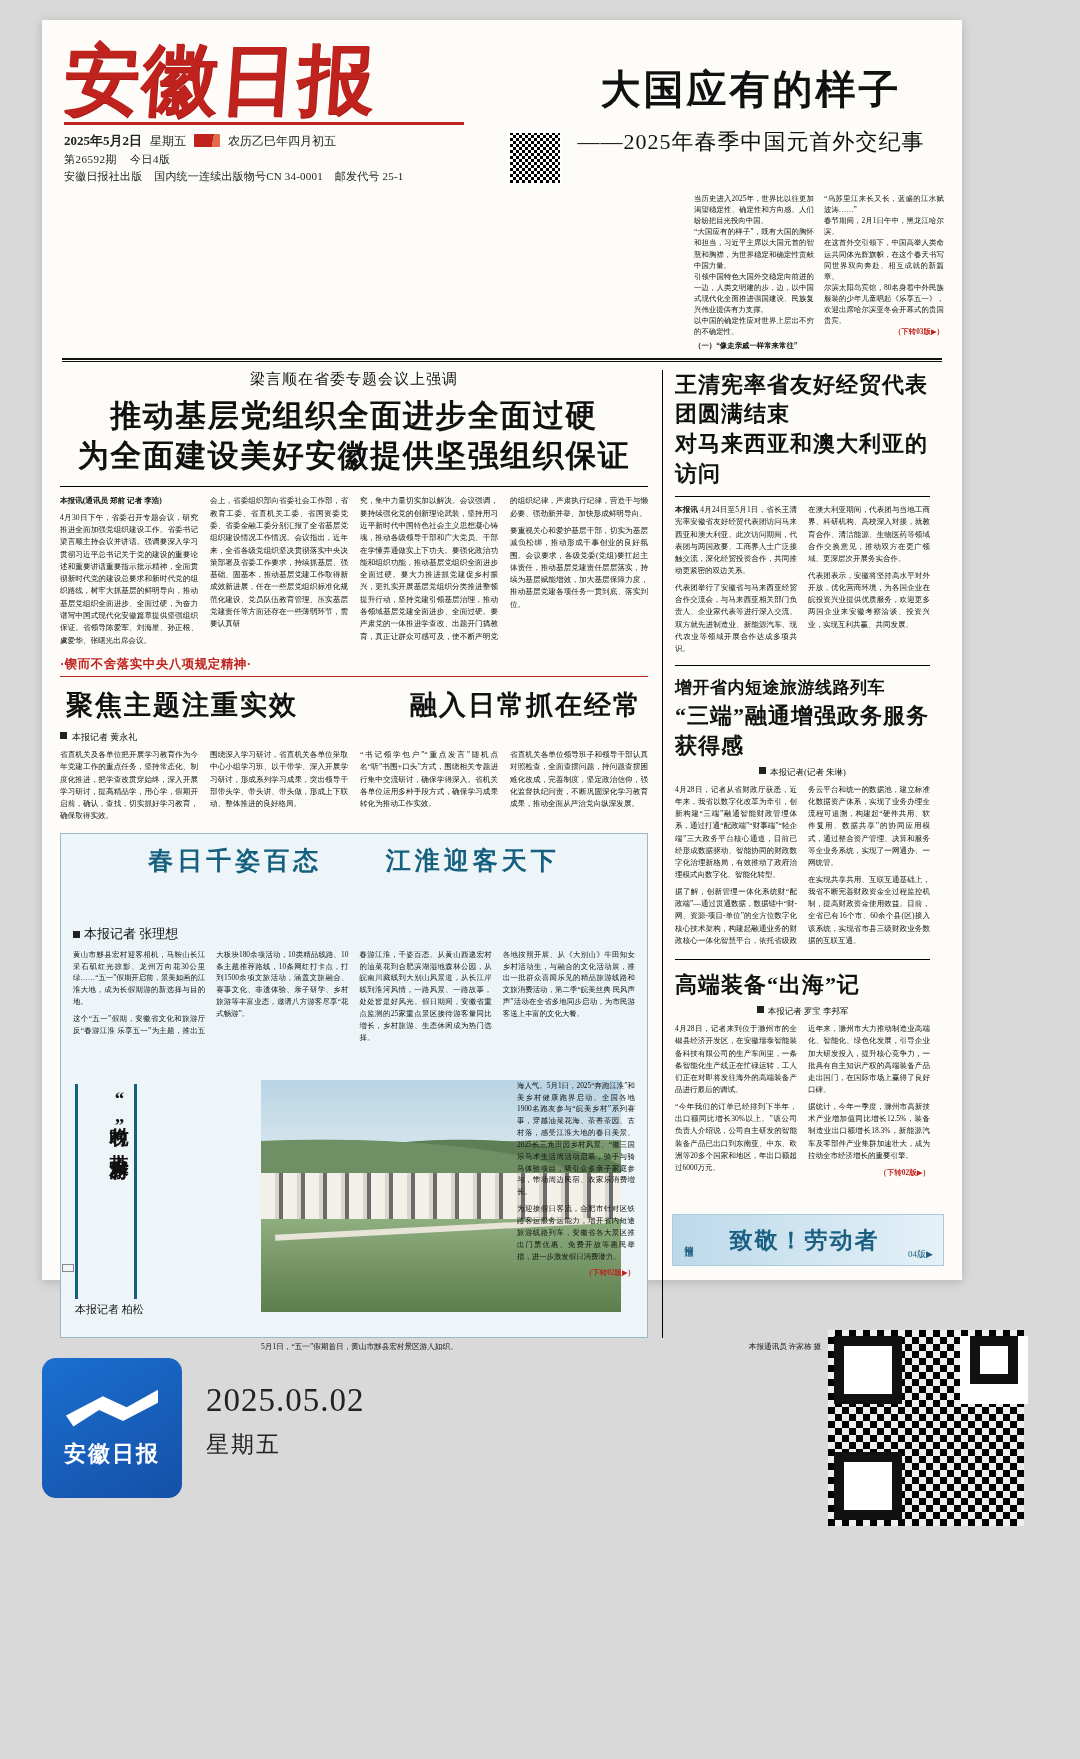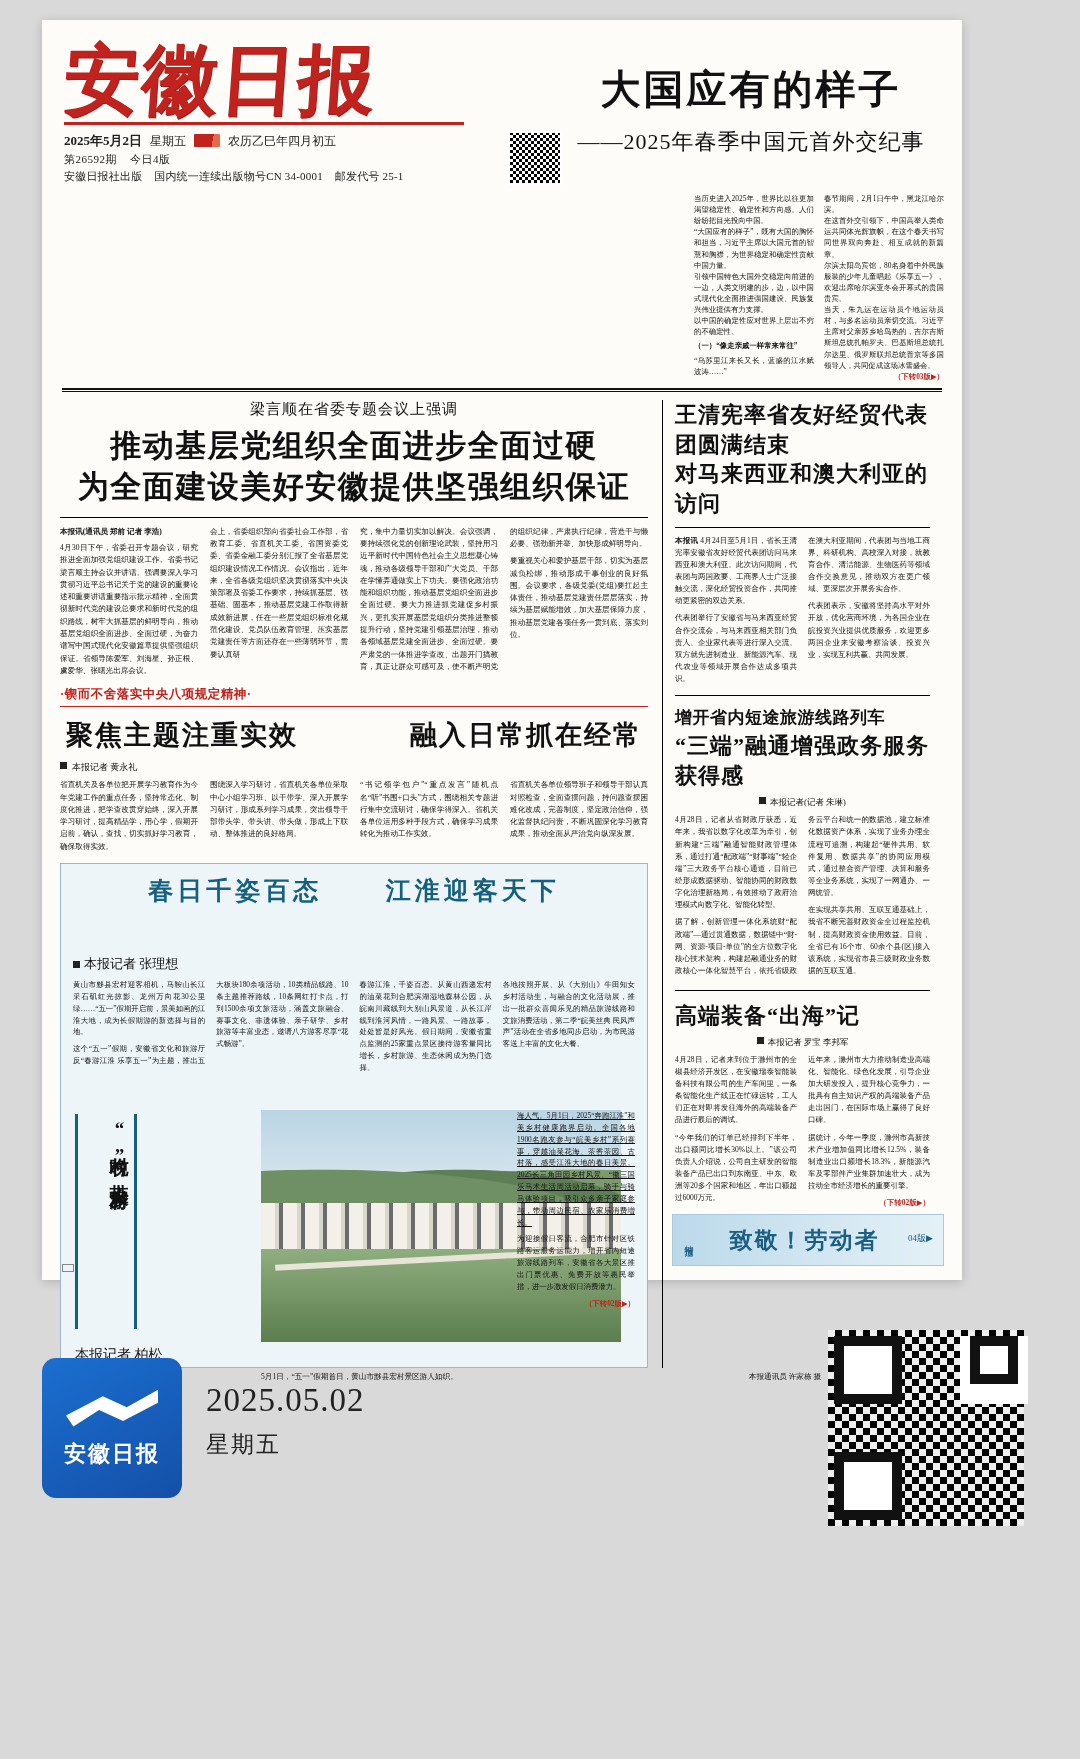--- a/index.html
+++ b/index.html
@@ -325,21 +325,21 @@
   }
   .banner .slogan {
     flex: 1;
     text-align: center;
     font-size: 23px;
     font-weight: bold;
     color: #1b5f82;
     letter-spacing: 2px;
     font-family: "DejaVu Serif", serif;
   }
-  .banner .pg { font-size: 9px; color:#1b5f82; align-self:flex-end; padding-bottom:20px;}
+  .banner .pg { font-size: 9px; color:#1b5f82; align-self:flex-end; padding-bottom:4px;}
 
   .corner-mark {
     position:absolute; left:20px; bottom:8px;
     width:12px;height:8px;border:1px solid #888;
   }
 
   
   .footer {
     position: absolute;
     left: 0; top: 1300px;
@@ -438,21 +438,20 @@
       <div class="rightcol-top">
         <div>当历史进入2025年，世界比以往更加渴望稳定性、确定性和方向感。人们纷纷把目光投向中国。</div>
         <div>“大国应有的样子”，既有大国的胸怀和担当，习近平主席以大国元首的智慧和胸襟，为世界稳定和确定性贡献中国力量。</div>
         <div>引领中国特色大国外交稳定向前进的一边，人类文明建的步，边，以中国式现代化全面推进强国建设、民族复兴伟业提供有力支撑。</div>
         <div>以中国的确定性应对世界上层出不穷的不确定性。</div>
         <div style="font-weight:bold;margin:3px 0;">（一）“像走亲戚一样常来常往”</div>
         <div>“乌苏里江来长又长，蓝盛的江水赋波涛……”</div>
         <div>春节期间，2月1日午中，黑龙江哈尔滨。</div>
         <div>在这首外交引领下，中国高举人类命运共同体光辉旗帜，在这个春天书写同世界双向奔赴、相互成就的新篇章。</div>
         <div>尔滨太阳岛宾馆，80名身着中外民族服装的少年儿童唱起《乐享五一》，欢迎出席哈尔滨亚冬会开幕式的贵国贵宾。</div>
-        <div>当天，朱九运在运动员个地运动员村，与多名运动员亲切交流。习近平主席对父亲苏乡哈鸟热的，吉尔吉斯斯坦总统扎帕罗夫、巴基斯坦总统扎尔达里、俄罗斯联邦总统普京等多国领导人，共同促成这场冰雪盛会。</div>
         <div style="text-align:right;" class="cont">（下转03版▶）</div>
       </div>
     </div>
 
     <div class="mast-rule"></div>
 
     <div class="body-grid">
 
       <div class="col-left">
 
@@ -512,26 +511,26 @@
             <div class="water"></div>
             <div class="bridge"></div>
           </div>
 
           <div class="photo-cap">
             <span>5月1日，“五一”假期首日，黄山市黟县宏村景区游人如织。</span>
             <span>本报通讯员 许家栋 摄</span>
           </div>
 
           <div class="feature-rightcol">
-            <p style="margin:0 0 5px 0;text-decoration:underline;">海人气。5月1日，2025“奔跑江淮”和美乡村健康跑界启动。全国各地1900名跑友参与“皖美乡村”系列赛事，穿越油菜花海、茶香茶园、古村落，感受江淮大地的春日美景。2025长三角田园乡村风景、“徽三国乐马术生活周活动启幕，骑手与骑马体验项目，吸引众多亲子家庭参与，带动周边民宿、农家乐消费增长。</p>
+            <p style="margin:0 0 5px 0;">海人气。5月1日，2025“奔跑江淮”和美乡村健康跑界启动。全国各地1900名跑友参与“皖美乡村”系列赛事，穿越油菜花海、茶香茶园、古村落，感受江淮大地的春日美景。2025长三角田园乡村风景、“徽三国乐马术生活周活动启幕，骑手与骑马体验项目，吸引众多亲子家庭参与，带动周边民宿、农家乐消费增长。</p>
             <p style="margin:0 0 5px 0;">为迎接假日客流，合肥市针对区铁路客运服务运能力，增开省内短途旅游线路列车，安徽省各大景区推出门票优惠、免费开放等惠民举措，进一步激发假日消费潜力。</p>
             <p style="margin:0;text-align:right;" class="cont">（下转02版▶）</p>
           </div>
 
-          <div style="position:absolute;left:14px;top:482px;font-size:14px;">本报记者 柏松</div>
+          <div style="position:absolute;left:14px;top:468px;font-size:11px;">本报记者 柏松</div>
         </div>
       </div>
 
       <div class="col-right">
 
         <div>
           <div class="r-head">王清宪率省友好经贸代表团圆满结束</div>
           <div class="r-head">对马来西亚和澳大利亚的访问</div>
           <div class="r-rule"></div>
           <div class="r-body">

